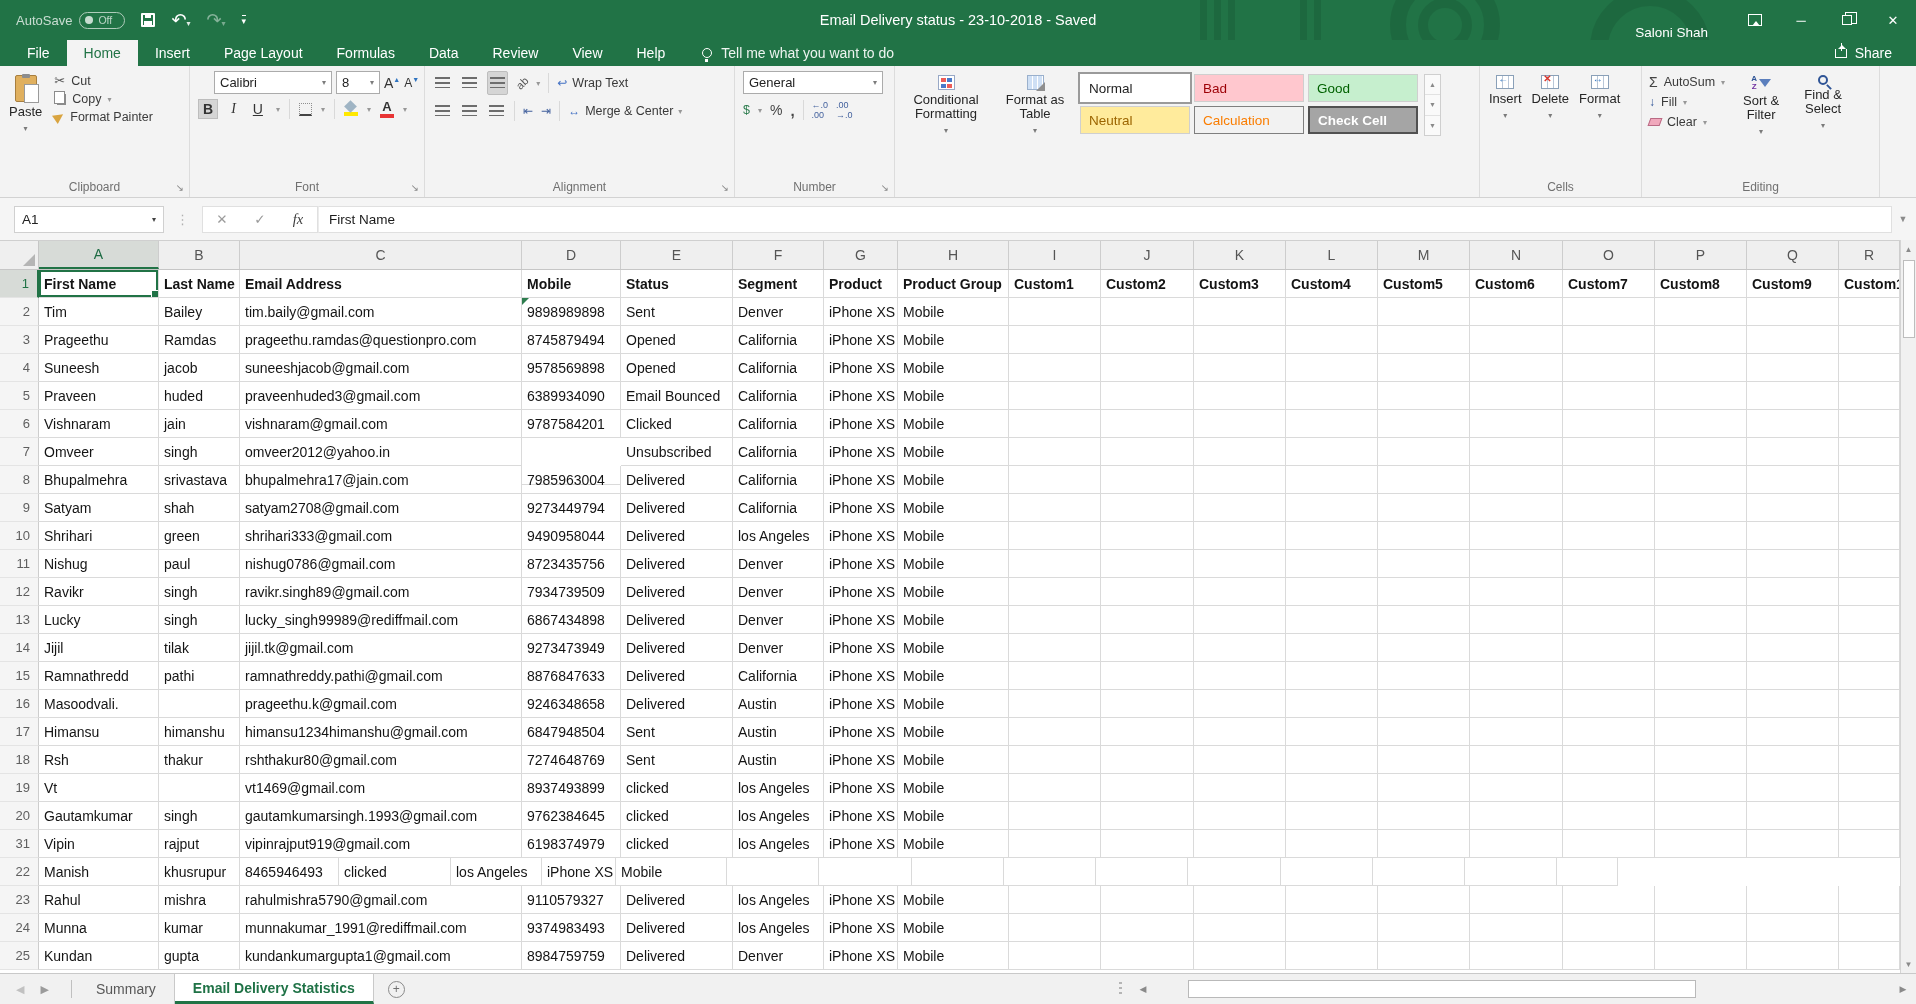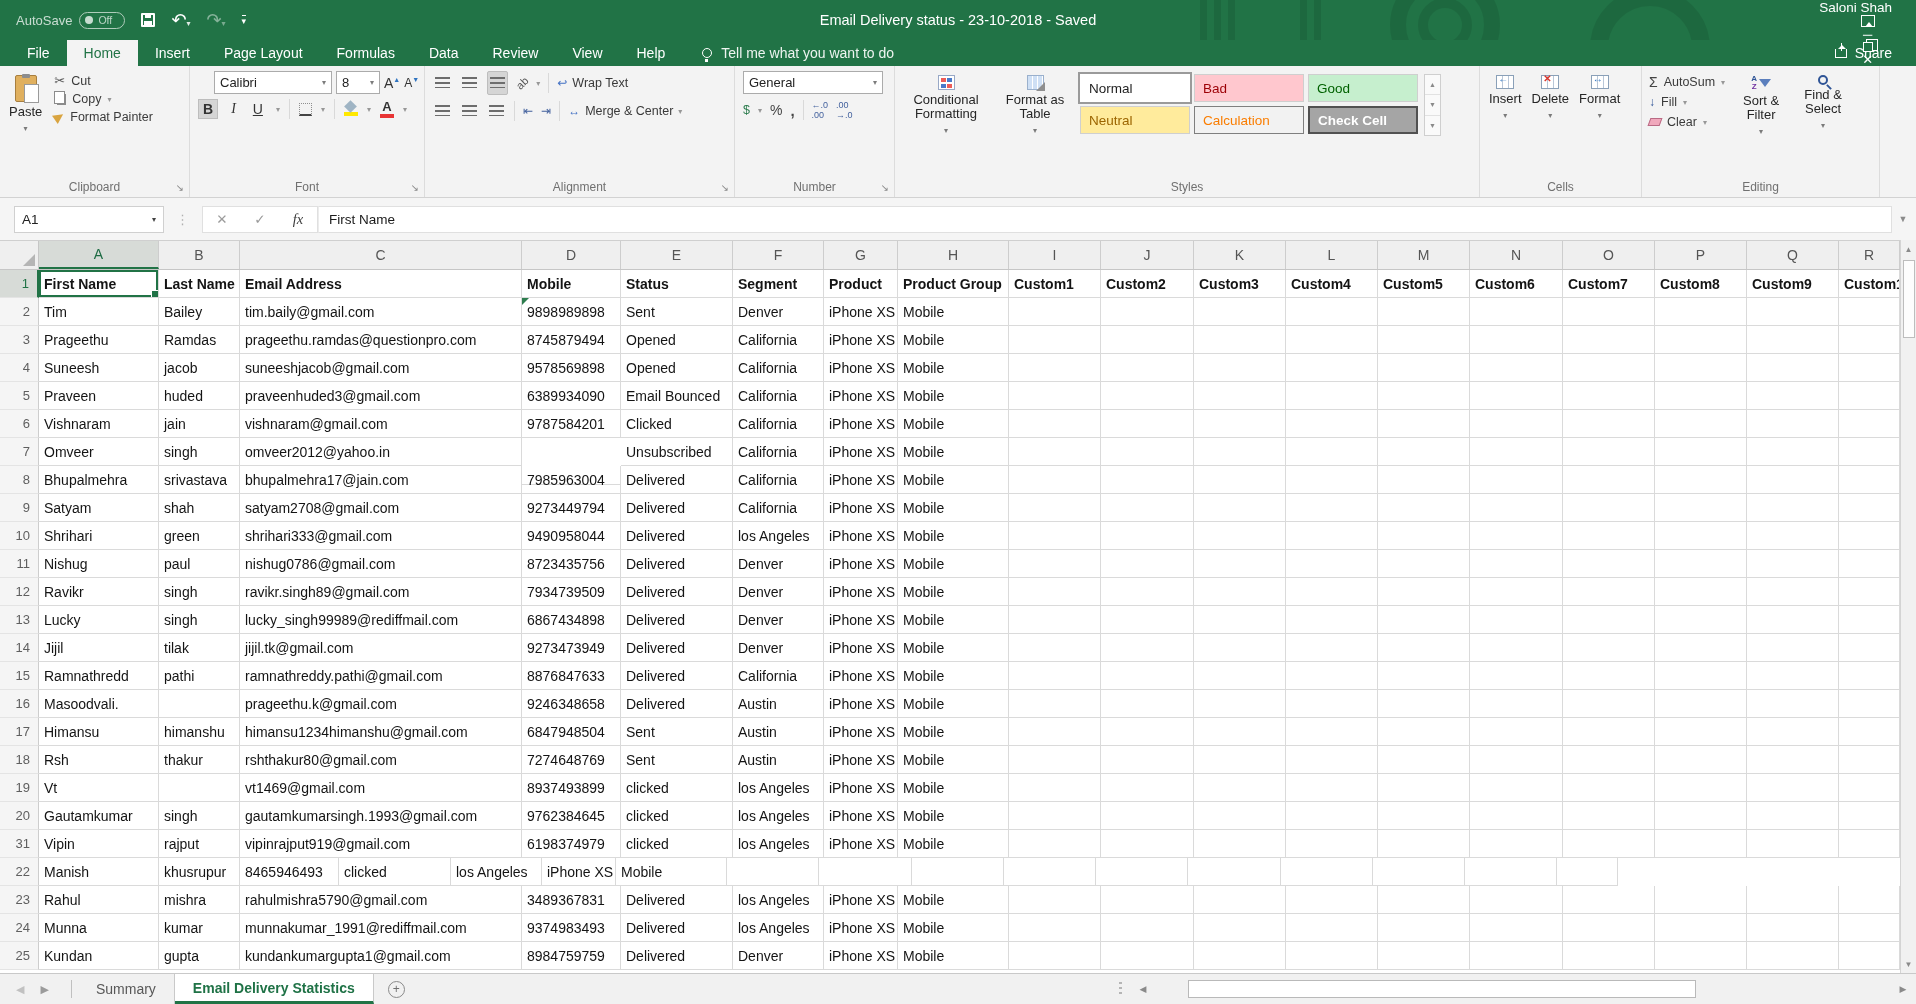--- a/index.html
+++ b/index.html
@@ -24,21 +24,21 @@
 .pill{width:46px;height:17px;border:1px solid #dfeae2;border-radius:9px;display:flex;align-items:center;gap:5px;padding:0 5px;font-size:10.5px;color:#eef5f0;}
 .pill .dot{width:8px;height:8px;background:#fff;border-radius:50%;}
 .ic-floppy{width:14px;height:14px;border:2px solid #fff;border-radius:1px;position:relative;display:inline-block;}
 .ic-floppy::before{content:'';position:absolute;top:0;left:2px;width:6px;height:3px;background:#fff;}
 .ic-floppy::after{content:'';position:absolute;bottom:0;left:1px;width:8px;height:4px;background:#fff;}
 .undo,.redo{font-size:18px;color:#fff;line-height:18px;}
 .redo{opacity:.45;}
 .dcar{font-size:8px;color:inherit;opacity:.85;}
 .qat-more{font-size:9px;color:#fff;border-top:1px solid #fff;line-height:8px;padding-top:1px;}
 .title{position:absolute;left:0;right:0;text-align:center;font-size:14.5px;color:#fff;z-index:1;}
-.tb-right{margin-left:auto;display:flex;align-items:center;z-index:3;height:100%;flex-direction:column;}
+.tb-right{margin-left:auto;display:flex;align-items:flex-end;z-index:3;height:100%;}
 .user{font-size:13.5px;margin-right:24px;}
 .winbtn{width:46px;height:100%;display:flex;align-items:center;justify-content:center;font-size:13px;color:#fff;}
 .ic-ribopts{width:14px;height:12px;border:1px solid #fff;position:relative;display:inline-block;}
 .ic-ribopts::after{content:'';position:absolute;left:3px;top:2px;border:4px solid transparent;border-bottom:5px solid #fff;}
 .ic-restore{width:10px;height:10px;border:1px solid #fff;position:relative;background:#217346;display:inline-block;}
 .ic-restore::before{content:'';position:absolute;top:-4px;left:2px;width:10px;height:10px;border:1px solid #fff;z-index:-1;}
 
 
 .menubar{height:26px;background:#217346;display:flex;align-items:stretch;color:#fff;flex:0 0 auto;}
 .mtabs{display:flex;padding-left:10px;}
@@ -393,21 +393,20 @@
             <div class="chip" style="background: rgb(255, 235, 156); color: rgb(156, 101, 0);">Neutral</div>
             <div class="chip chip-bd" style="background: rgb(242, 242, 242); color: rgb(250, 125, 0);">Calculation</div>
             <div class="chip chip-check" style="background: rgb(165, 165, 165); color: rgb(255, 255, 255);">Check Cell</div>
           </div>
         <div class="scrollstrip">
           <span class="ss-btn">▲</span>
           <span class="ss-btn">▼</span>
           <span class="ss-btn">▼</span>
         </div>
       </div>
-      <span class="glabel">Styles</span>
     </div>
 
     <div class="rgroup g-cells">
       <div class="cells-inner">
         <div class="bigbtn">
           <span class="ic-grid">
               <span class="ov ov-ins">←</span>
             </span>
           <span class="lab">Insert</span>
           <span class="dcar" style="color:#666">▾</span>
@@ -970,21 +969,21 @@
           <div class="cell" style="width: 92px;"></div>
           <div class="cell" style="width: 92px;"></div>
           <div class="cell" style="width: 92px;"></div>
           <div class="cell" style="width: 61px;"></div>
         </div>
         <div class="grow">
           <div class="rownum">23</div>
           <div class="cell" style="width: 120px;">Rahul</div>
           <div class="cell" style="width: 81px;">mishra</div>
           <div class="cell" style="width: 282px;">rahulmishra5790@gmail.com</div>
-          <div class="cell" style="width: 99px;">3489367831</div>
+          <div class="cell" style="width: 99px;">9110579327</div>
           <div class="cell" style="width: 112px;">Delivered</div>
           <div class="cell" style="width: 91px;">los Angeles</div>
           <div class="cell" style="width: 74px;">iPhone XS</div>
           <div class="cell" style="width: 111px;">Mobile</div>
           <div class="cell" style="width: 92px;"></div>
           <div class="cell" style="width: 93px;"></div>
           <div class="cell" style="width: 92px;"></div>
           <div class="cell" style="width: 92px;"></div>
           <div class="cell" style="width: 92px;"></div>
           <div class="cell" style="width: 93px;"></div>

